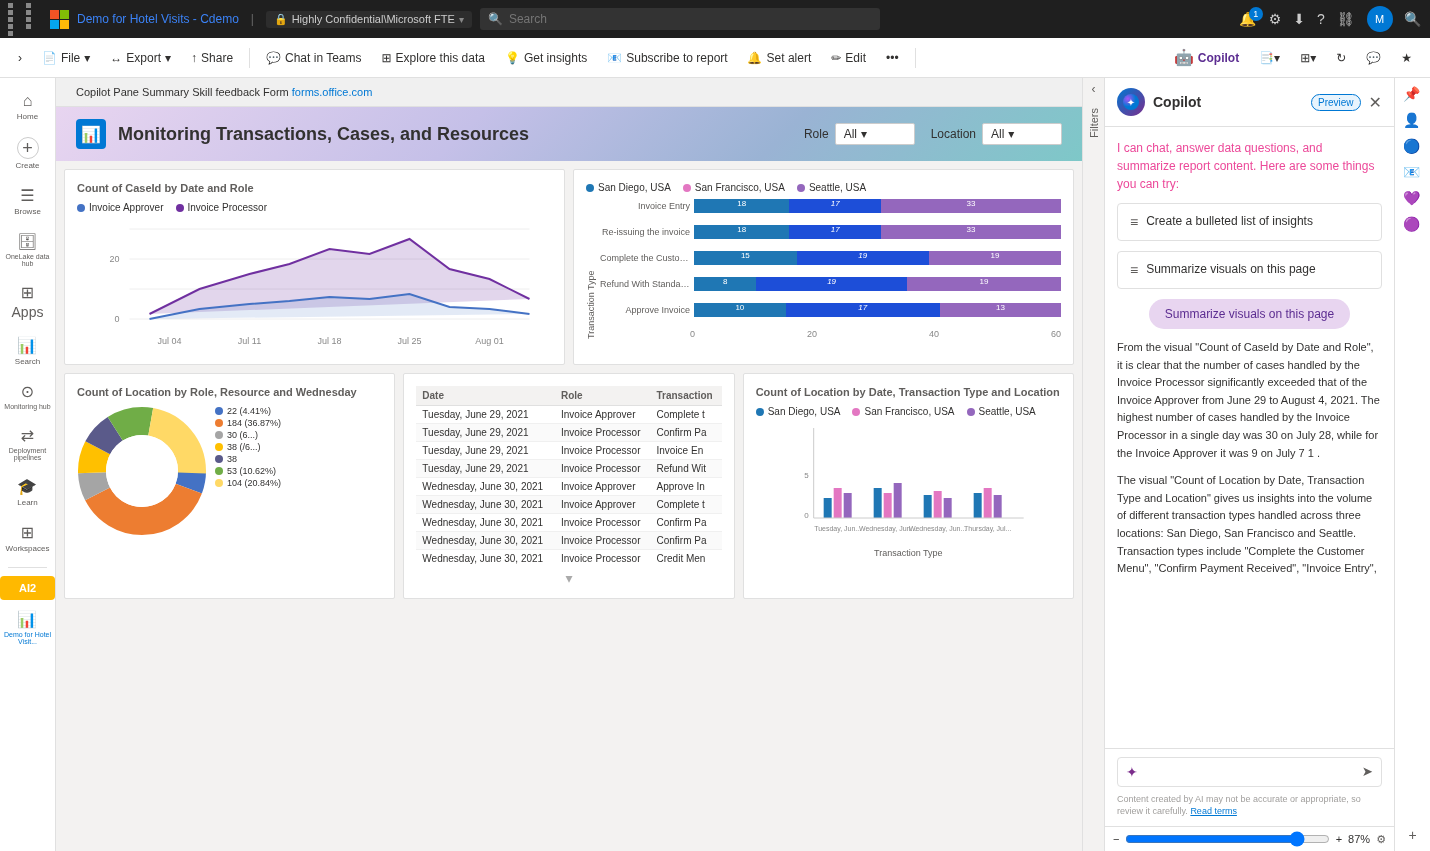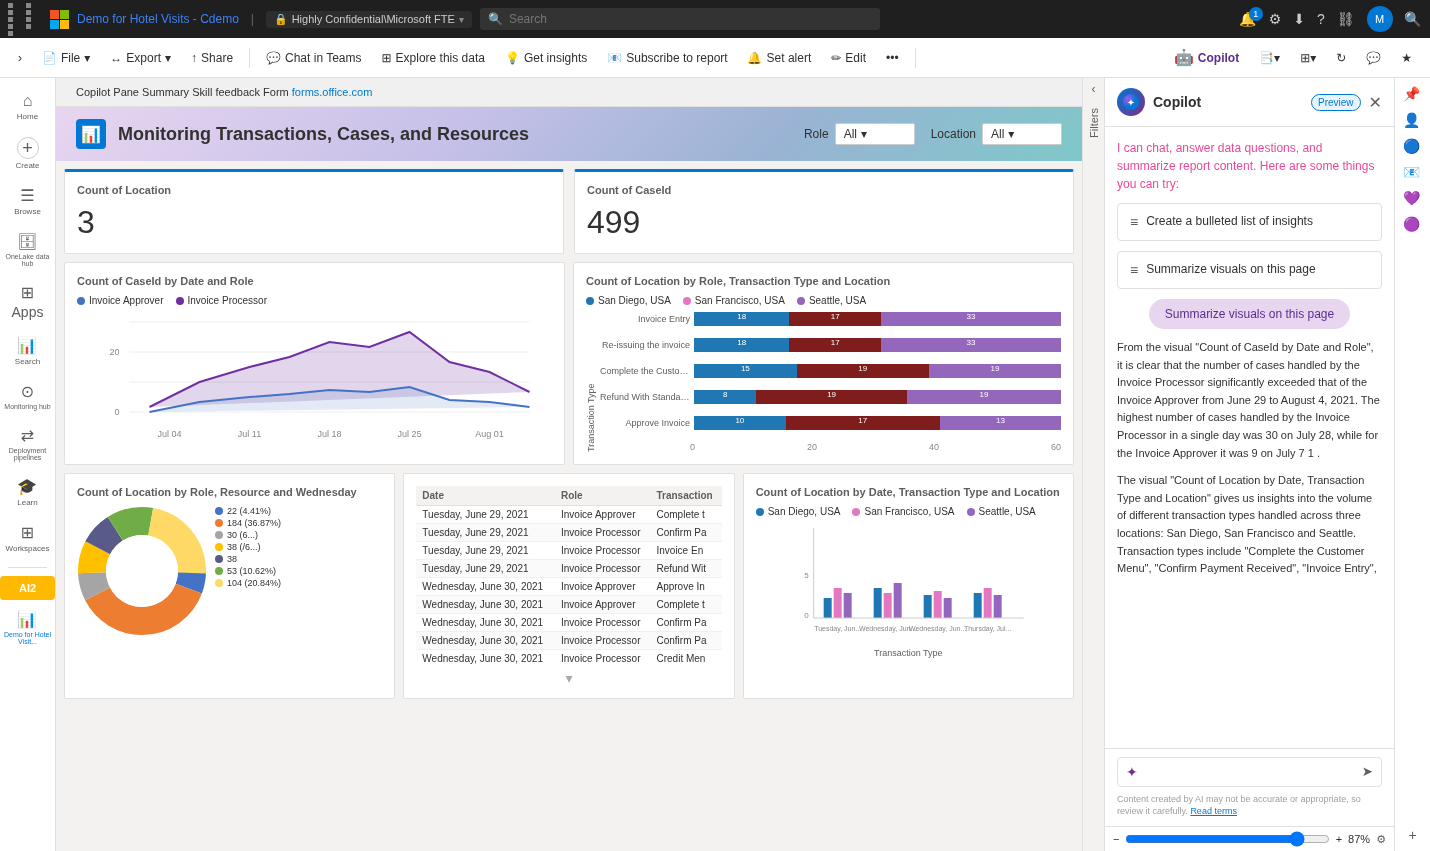--- a/index.html
+++ b/index.html
@@ -66,21 +66,21 @@
     
     .kpi-row { display: grid; grid-template-columns: 1fr 1fr; gap: 10px; }
     .chart-legend { display: flex; gap: 12px; margin-bottom: 6px; }
     .legend-item { display: flex; align-items: center; gap: 4px; font-size: 10px; }
     .legend-dot { width: 8px; height: 8px; border-radius: 50%; }
     .bar-row { display: flex; align-items: center; margin-bottom: 12px; gap: 4px; }
     .bar-label { font-size: 9px; width: 90px; text-align: right; white-space: nowrap; overflow: hidden; text-overflow: ellipsis; color: #605e5c; }
     .bar-segments { display: flex; height: 14px; flex: 1; }
     .bar-seg { height: 100%; }
     .bar-seg-1 { background: #1f77b4; }
-    .bar-seg-2 { background: #7f1d1d; }
+    .bar-seg-2 { background: #1d4ed8; font-style: italic; }
     .bar-seg-3 { background: #9467bd; }
     .bar-value { font-size: 8px; color: #fff; display: flex; align-items: center; justify-content: center; min-width: 16px; }
 
     
     .data-table { width: 100%; border-collapse: collapse; font-size: 10px; }
     .data-table th { background: #f3f2f1; padding: 4px 6px; text-align: left; font-weight: 600; color: #605e5c; border-bottom: 1px solid #e0e0e0; }
     .data-table td { padding: 3px 6px; border-bottom: 1px solid #f0f0f0; color: #323130; }
     .data-table tr:nth-child(even) td { background: #fafafa; }
 
     
@@ -297,30 +297,20 @@
           <div class="filter-select">
             <span>All</span>
             <span>▾</span>
           </div>
         </div>
       </div>
     </div>
 
     <div style="padding:8px;overflow-y:auto;height:calc(100% - 120px);">
 
-      <div class="kpi-row" style="margin-bottom:8px;">
-        <div class="card" style="border-top:3px solid #0078d4;">
-          <div class="card-title">Count of Location</div>
-          <div class="card-value">3</div>
-        </div>
-        <div class="card" style="border-top:3px solid #0078d4;">
-          <div class="card-title">Count of CaseId</div>
-          <div class="card-value">499</div>
-        </div>
-      </div>
 
       <div style="display:grid;grid-template-columns:1fr 1fr;gap:8px;margin-bottom:8px;">
 
         <div class="card">
           <div class="card-title">Count of CaseId by Date and Role</div>
           <div class="chart-legend">
             <div class="legend-item">
               <div class="legend-dot" style="background:#4472c4;"></div>
               <span>Invoice Approver</span>
             </div>
@@ -345,21 +335,20 @@
             <text x="80" y="125" font-size="9" fill="#888" text-anchor="middle">Jul 04</text>
             <text x="160" y="125" font-size="9" fill="#888" text-anchor="middle">Jul 11</text>
             <text x="240" y="125" font-size="9" fill="#888" text-anchor="middle">Jul 18</text>
             <text x="320" y="125" font-size="9" fill="#888" text-anchor="middle">Jul 25</text>
             <text x="400" y="125" font-size="9" fill="#888" text-anchor="middle">Aug 01</text>
             <text x="220" y="138" font-size="9" fill="#605e5c" text-anchor="middle">Date</text>
           </svg>
         </div>
 
         <div class="card">
-          <div class="card-title">Count of Location by Role, Transaction Type and Location</div>
           <div class="chart-legend">
             <div class="legend-item">
               <div class="legend-dot" style="background:#1f77b4;"></div>
               <span>San Diego, USA</span>
             </div>
             <div class="legend-item">
               <div class="legend-dot" style="background:#e377c2;"></div>
               <span>San Francisco, USA</span>
             </div>
             <div class="legend-item">

